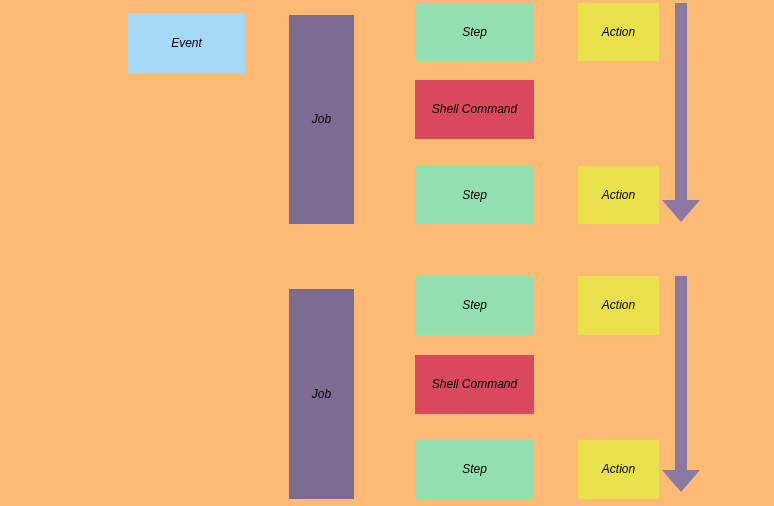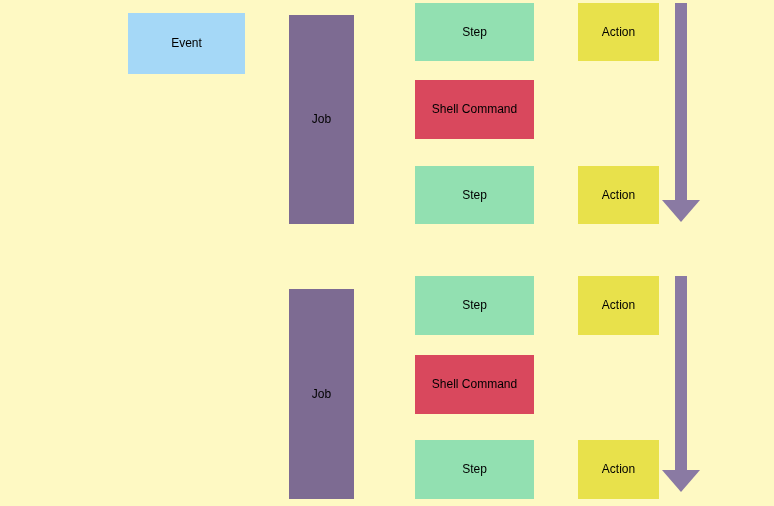--- a/index.html
+++ b/index.html
@@ -53,21 +53,21 @@
     border-right: 19px solid transparent;
     border-top-width: 22px;
     border-top-style: solid;
   }
   .a1h { left: 662px; top: 200px; }
   .a2h { left: 662px; top: 470px; }
 </style>
 </head>
 <body>
 
-<div id="canvas" style="background-color: #fef9c3;">
+<div id="canvas" style="background-color: #fdba74; font-style: italic;">
 
   <div class="node event" style="background-color: rgb(165, 216, 247); color: rgb(0, 0, 0);">Event</div>
 
   <div class="node job1" style="background-color: rgb(125, 107, 146); color: rgb(0, 0, 0);">Job</div>
 
   <div class="node job2" style="background-color: rgb(125, 107, 146); color: rgb(0, 0, 0);">Job</div>
 
   <div class="node step1" style="background-color: rgb(146, 224, 177); color: rgb(0, 0, 0);">Step</div>
 
   <div class="node shell1" style="background-color: rgb(217, 72, 93); color: rgb(0, 0, 0);">Shell Command</div>

